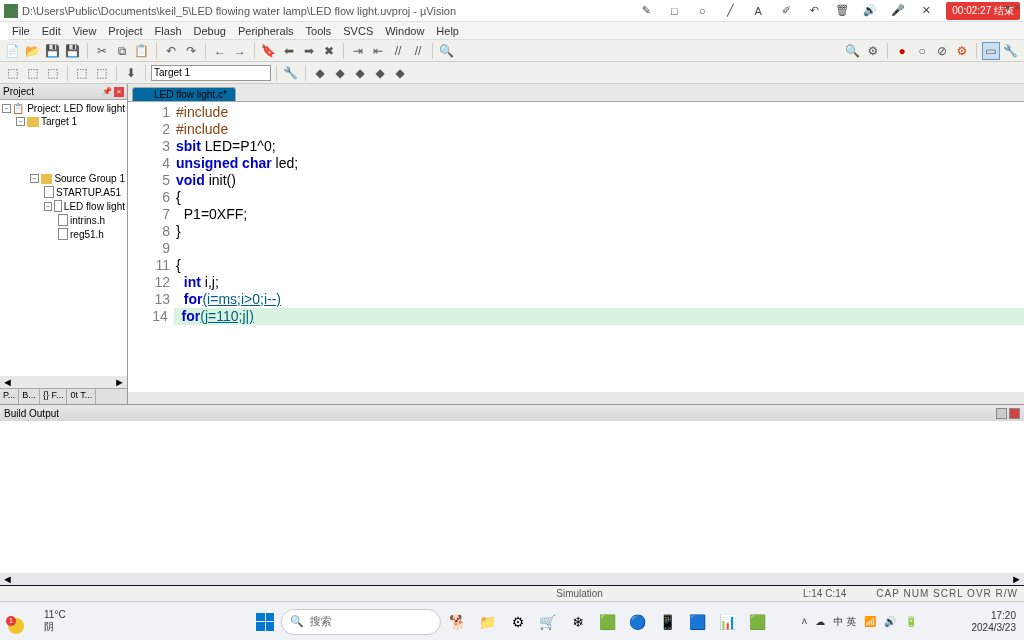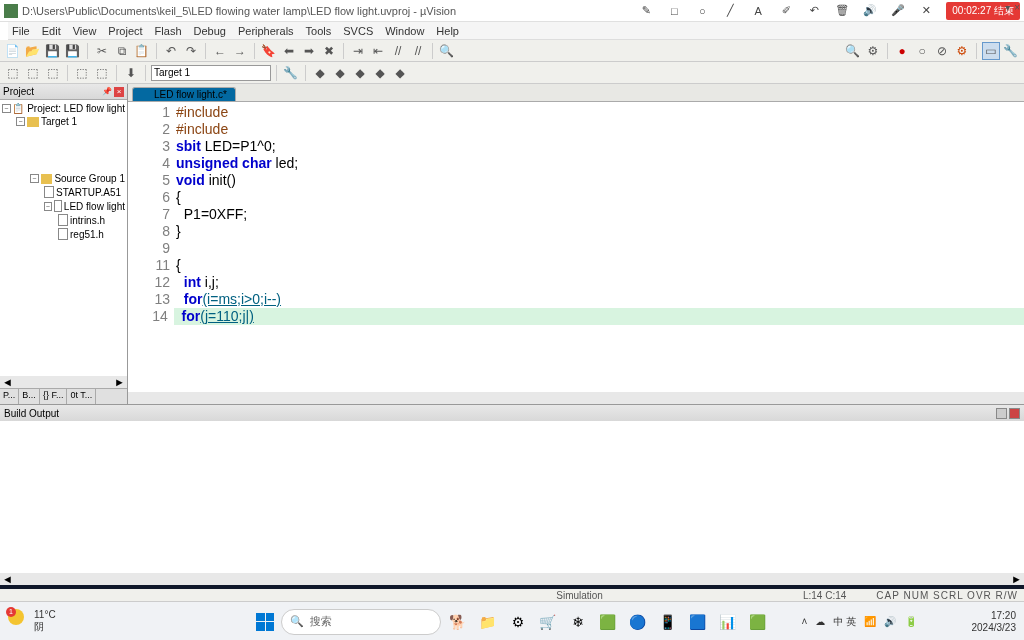--- a/index.html
+++ b/index.html
@@ -56,29 +56,29 @@
 .editor-nav { position:absolute; right:4px; top:2px; display:flex; gap:4px; font-size:10px; color:#555; }
 
 
 .build-output { border-top:1px solid #999; }
 .build-header { height:16px; background:linear-gradient(#e8e8e8,#d8d8d8); font-size:10px; padding:0 4px; display:flex; align-items:center; justify-content:space-between; }
 .build-header .bo-btns { display:flex; gap:2px; }
 .build-header .bo-btn { width:11px; height:11px; background:#c44; border:1px solid #888; }
 .build-body { height:152px; background:#fff; }
 
 
-.statusbar { height:16px; background:#f0f0ec; border-top:4px solid #0f172a; display:flex; align-items:center; font-size:10px; color:#555; padding:0 6px; }
+.statusbar { height:16px; background:#f0f0ec; border-top:1px solid #0f172a; display:flex; align-items:center; font-size:10px; color:#555; padding:0 6px; }
 .statusbar .sb-left { flex:1; }
 .statusbar .sb-sim { margin-right:200px; }
 .statusbar .sb-pos { margin-right:30px; }
 .statusbar .sb-ind { letter-spacing:1px; }
 
 
 .taskbar { height:40px; background:#f0f2f5; border-top:1px solid #ccc; display:flex; align-items:center; padding:0 8px; gap:6px; position:relative; }
-.weather { display:flex; align-items:flex-start; gap:10px; font-size:10px; color:#333; }
+.weather { display:flex; align-items:flex-end; gap:20px; font-size:10px; color:#333; }
 .weather-icon { width:16px; height:16px; background:#f4c430; border-radius:50%; position:relative; }
 .weather-badge { position:absolute; top:-2px; left:-2px; width:10px; height:10px; background:#e53935; border-radius:50%; color:#fff; font-size:7px; text-align:center; line-height:10px; }
 .taskbar-center { position:absolute; left:50%; transform:translateX(-50%); display:flex; align-items:center; gap:4px; }
 .win-btn { width:24px; height:24px; display:flex; align-items:center; justify-content:center; }
 .win-logo { width:18px; height:18px; display:grid; grid-template-columns:1fr 1fr; grid-template-rows:1fr 1fr; gap:1px; }
 .win-logo div { background:#0078d4; }
 .search-box { width:160px; height:26px; background:#fff; border:1px solid #ccc; border-radius:13px; display:flex; align-items:center; padding:0 8px; gap:6px; font-size:11px; color:#666; }
 .tb-app { width:26px; height:26px; border-radius:3px; display:flex; align-items:center; justify-content:center; font-size:14px; }
 .taskbar-right { position:absolute; right:8px; display:flex; align-items:center; gap:8px; font-size:10px; color:#333; }
 .clock { text-align:right; line-height:12px;margin-left:46px; }

